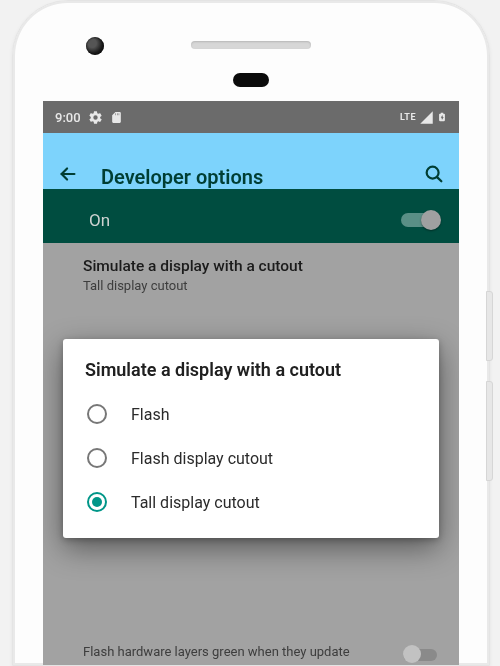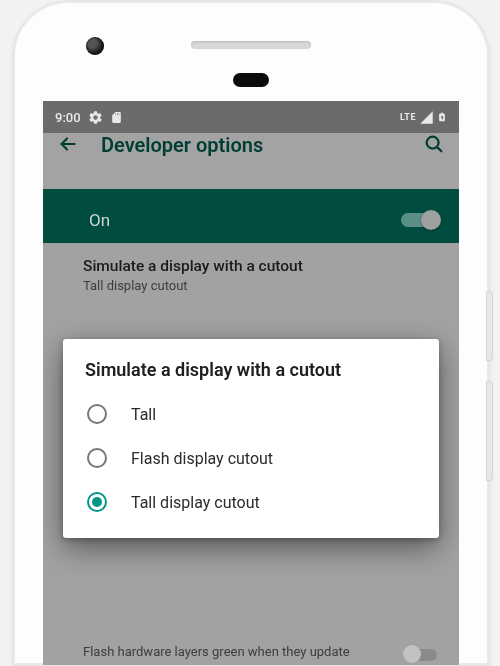--- a/index.html
+++ b/index.html
@@ -77,22 +77,22 @@
     display:flex; align-items:center; justify-content:space-between;
     padding: 0 10px;
     font-size:13px; font-weight:500;
   }
   .status-left { display:flex; align-items:center; gap:7px; padding-left:2px;}
   .status-right { display:flex; align-items:center; gap:3px; padding-right:2px;}
   .status-icon { display:flex; align-items:center; }
   
   .appbar {
     position:absolute; left:0; right:0; top:32px; height:56px;
-    background: #a3a3a3;
-    display:flex; align-items:flex-start;
+    background: #7dd3fc;
+    display:flex; align-items:flex-end;
     padding: 0 14px;
     gap: 22px;
   }
   .appbar .title {
     flex:1;
     color:#003e33;
     font-size:20px; font-weight:600;
   }
   .appbar .back { color:#003e33; }
   .appbar .search { color:#003e33; }
@@ -260,21 +260,21 @@
         </div>
       </div>
     </div>
 
     <div class="scrim"></div>
     <div class="dialog">
       <h1>Simulate a display with a cutout</h1>
       <div id="dialog-options">
           <div class="option">
             <span class="radio"></span>
-            <span class="olabel">Tall</span>
+            <span class="olabel">Flash</span>
           </div>
           <div class="option">
             <span class="radio"></span>
             <span class="olabel">Flash display cutout</span>
           </div>
           <div class="option">
             <span class="radio selected"></span>
             <span class="olabel">Tall display cutout</span>
           </div>
         </div>

